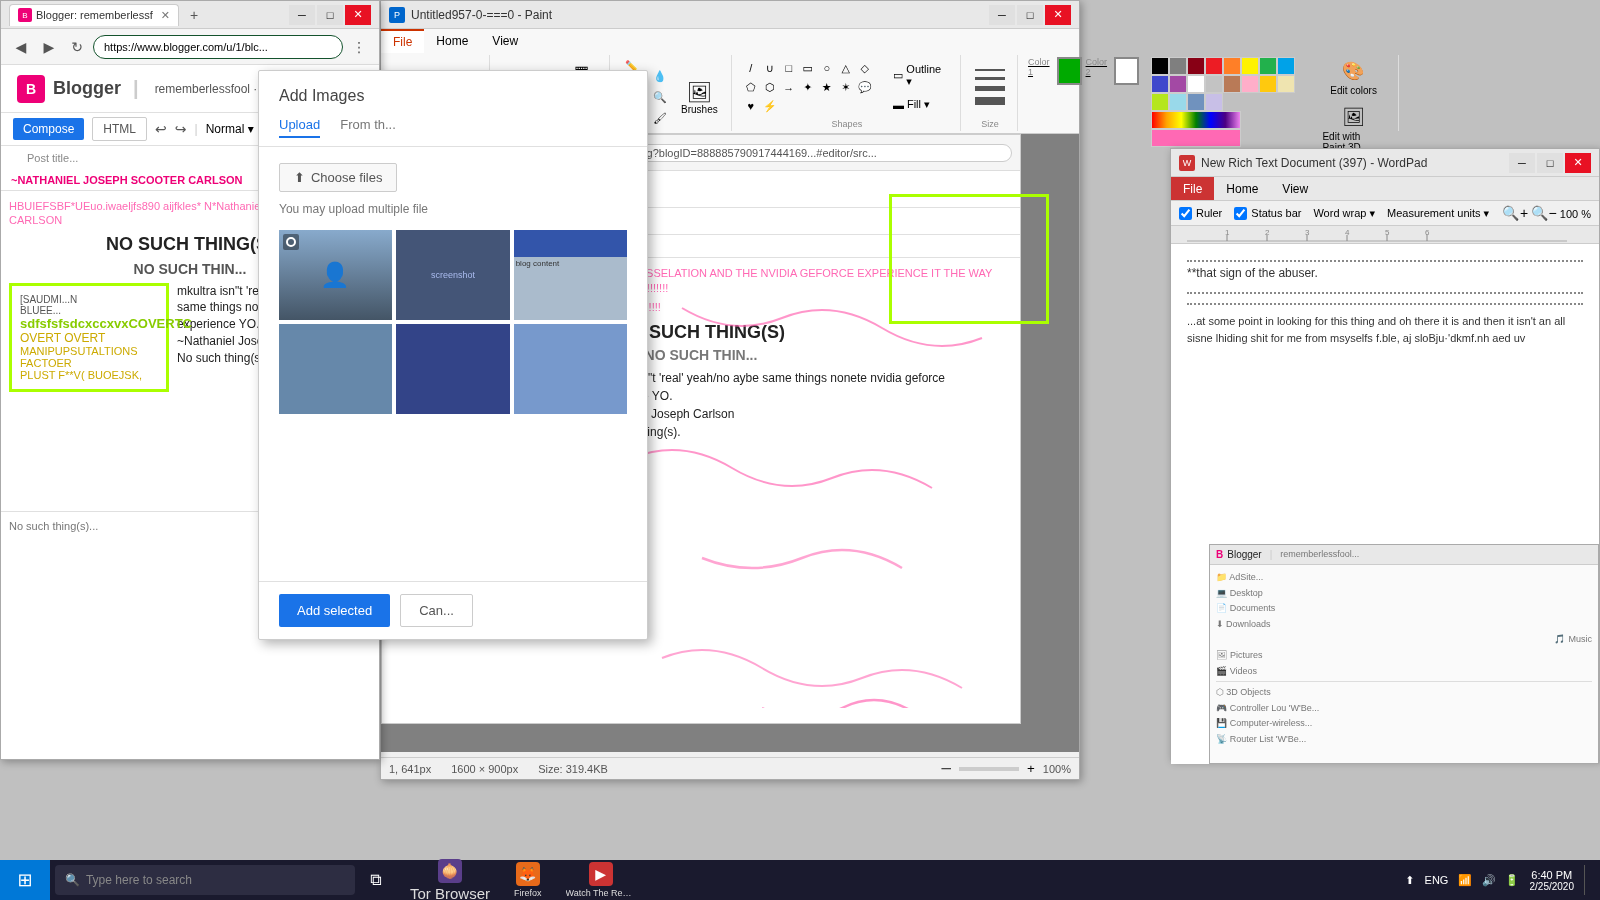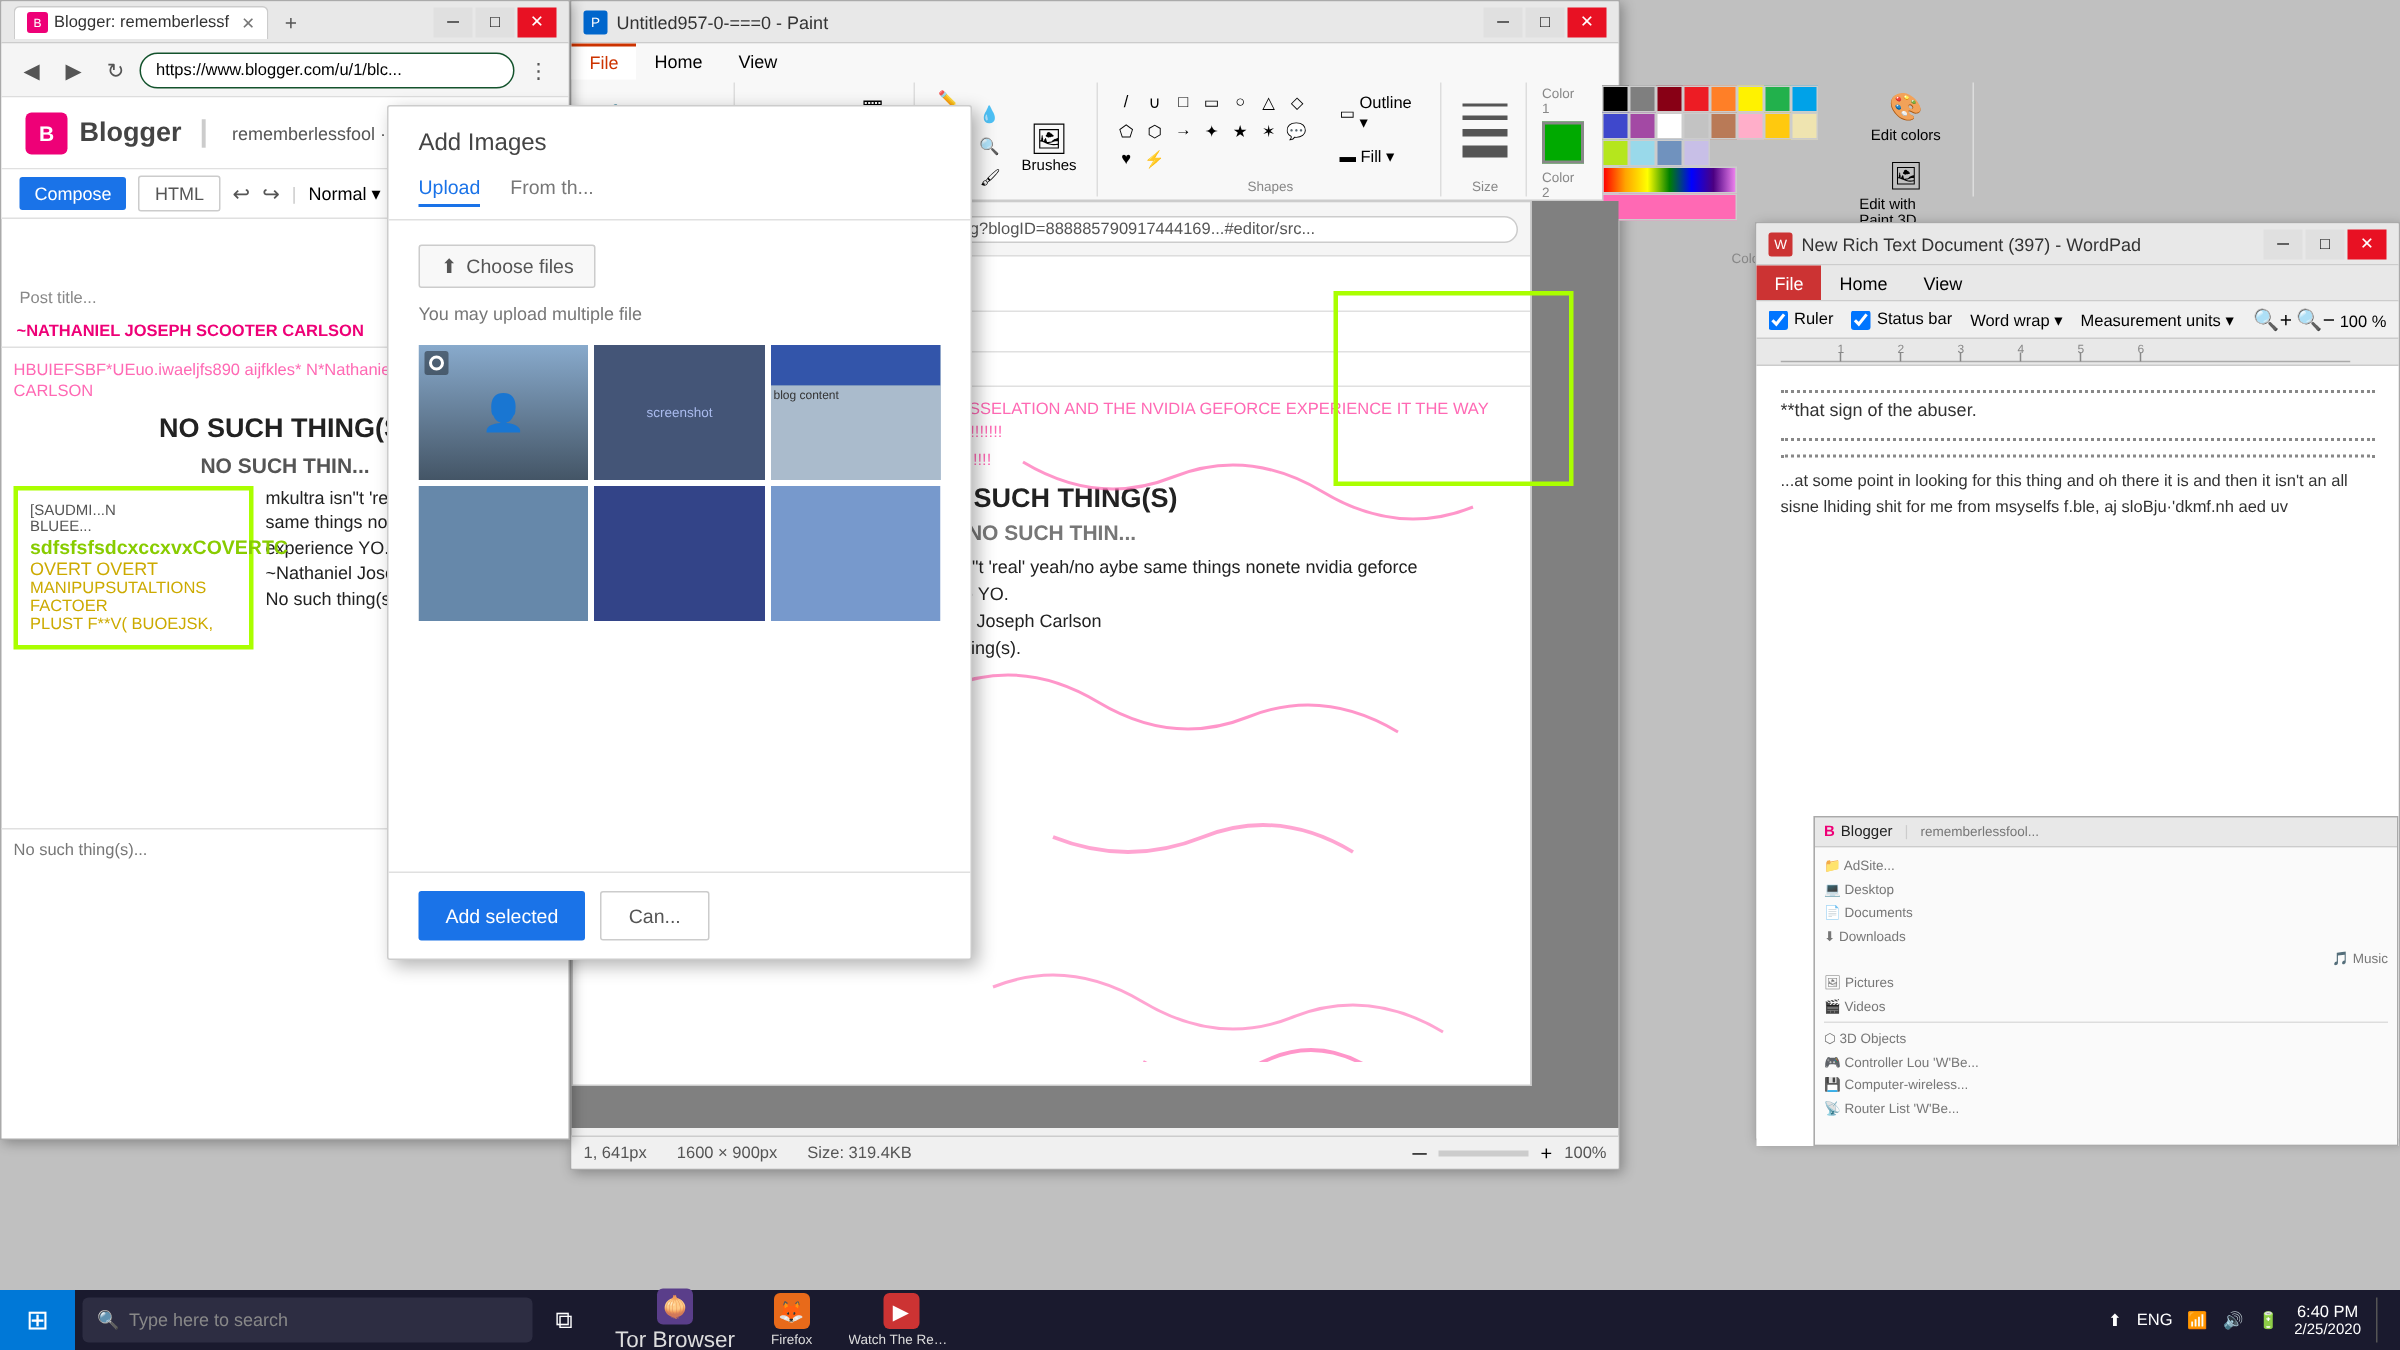--- a/index.html
+++ b/index.html
@@ -187,21 +187,21 @@
 
   <div style="padding:4px 12px;background:#fff;border-bottom:1px solid #e0e0e0;display:flex;align-items:center;gap:8px;">
     <button style="padding:4px 10px;font-size:12px;background:#1a73e8;color:white;border:none;border-radius:2px;cursor:pointer;">Compose</button>
     <button style="padding:4px 10px;font-size:12px;background:white;color:#555;border:1px solid #ccc;border-radius:2px;cursor:pointer;">HTML</button>
     <span style="cursor:pointer;color:#555;font-size:14px;">↩</span>
     <span style="cursor:pointer;color:#555;font-size:14px;">↪</span>
     <span style="color:#ccc">|</span>
     <span style="font-size:12px;cursor:pointer;">Normal ▾</span>
   </div>
 
-  <div style="padding:6px 12px;font-size:11px;color:#888;margin-top:41px;">Post title...</div>
+  <div style="padding:6px 26px;font-size:11px;color:#888;">Post title...</div>
 
   <div style="padding:4px 10px;font-size:11px;color:#555;border-bottom:1px solid #e0e0e0;">
     <span style="color:#e07;font-weight:bold;cursor:pointer">~NATHANIEL JOSEPH SCOOTER CARLSON</span>
   </div>
 
   <div style="overflow:hidden;height:320px;padding:8px;font-size:12px;position:relative;">
     <div style="color:#ff69b4;font-size:11px;line-height:1.3;">
       HBUIEFSBF*UEuo.iwaeljfs890 aijfkles* N*Nathaniel Joseph SCOOTER CARLSON
     </div>
     <div style="font-size:18px;font-weight:bold;text-align:center;color:#222;margin:6px 0;">NO SUCH THING(S)</div>
@@ -407,21 +407,21 @@
             <div style="width:30px;height:5px;background:#555;cursor:pointer;"></div>
             <div style="width:30px;height:8px;background:#555;cursor:pointer;"></div>
           </div>
         </div>
         <div class="ribbon-group-label">Size</div>
       </div>
 
       <div class="ribbon-group">
         <div class="ribbon-group-items" style="align-items:flex-start;">
 
-          <div style="display:flex;flex-direction:column;gap:4px;margin-right:8px;">
+          <div style="display:flex;flex-direction:row;gap:4px;margin-right:8px;text-decoration:underline;">
             <div style="font-size:9px;color:#888;">Color 1</div>
             <div style="width:28px;height:28px;background:#00aa00;border:2px solid #888;cursor:pointer;"></div>
             <div style="font-size:9px;color:#888;">Color 2</div>
             <div style="width:28px;height:28px;background:white;border:2px solid #888;cursor:pointer;position:relative;"></div>
           </div>
 
           <div style="display:flex;flex-wrap:wrap;width:190px;">
             <div style="width:18px;height:18px;background:#000000;border:1px solid #ccc;cursor:pointer;"></div>
             <div style="width:18px;height:18px;background:#7f7f7f;border:1px solid #ccc;cursor:pointer;"></div>
             <div style="width:18px;height:18px;background:#880015;border:1px solid #ccc;cursor:pointer;"></div>

